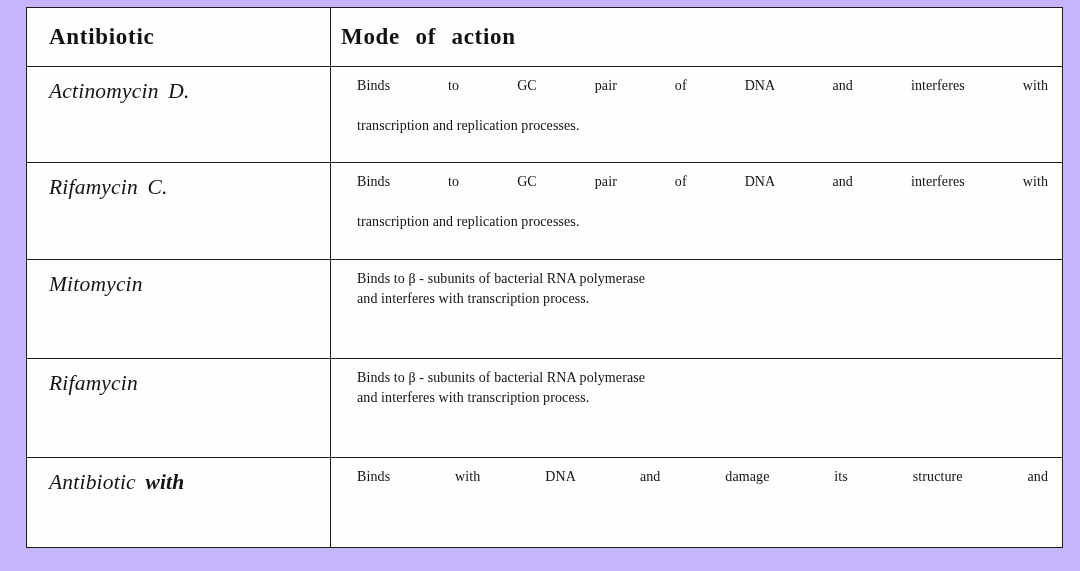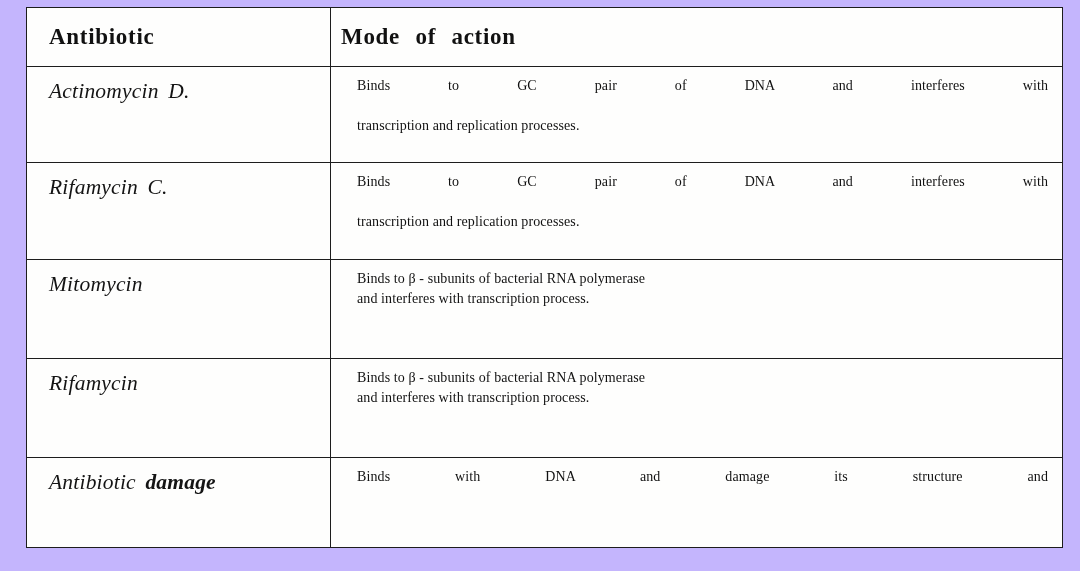--- a/index.html
+++ b/index.html
@@ -136,21 +136,21 @@
           </td>
         </tr>
         <tr class="r4">
           <td class="name-cell">Rifamycin</td>
           <td class="mode-cell">
             <span class="ln">Binds to β - subunits of bacterial RNA polymerase</span>
             <span class="ln">and interferes with transcription process.</span>
           </td>
         </tr>
         <tr class="r6">
-          <td class="name-cell semi"><span>Antibiotic </span><span class="grp">damage</span></td>
+          <td class="name-cell semi"><span>Antibiotic </span><span class="grp">with</span></td>
           <td class="mode-cell">
             <span class="ln just">Binds with DNA and damage its structure and</span>
 
           </td>
         </tr>
       </tbody>
     </table>
   </div>
 </div>
 

